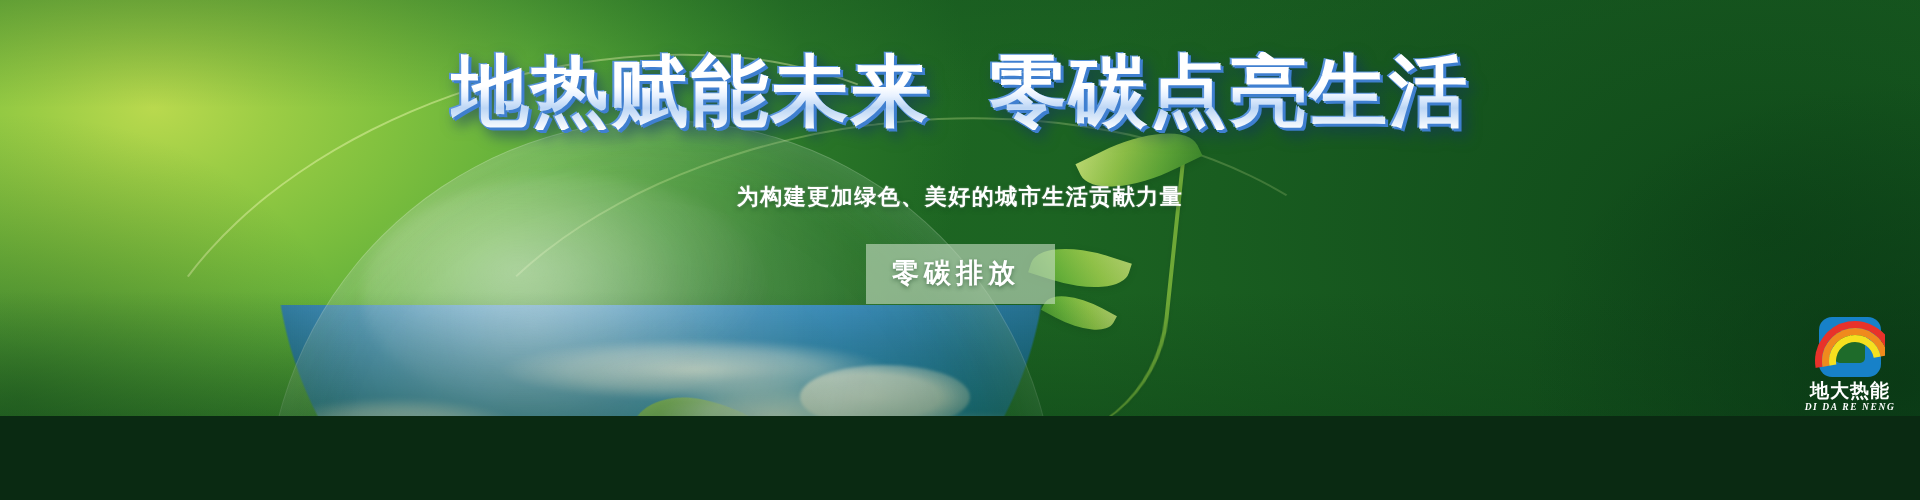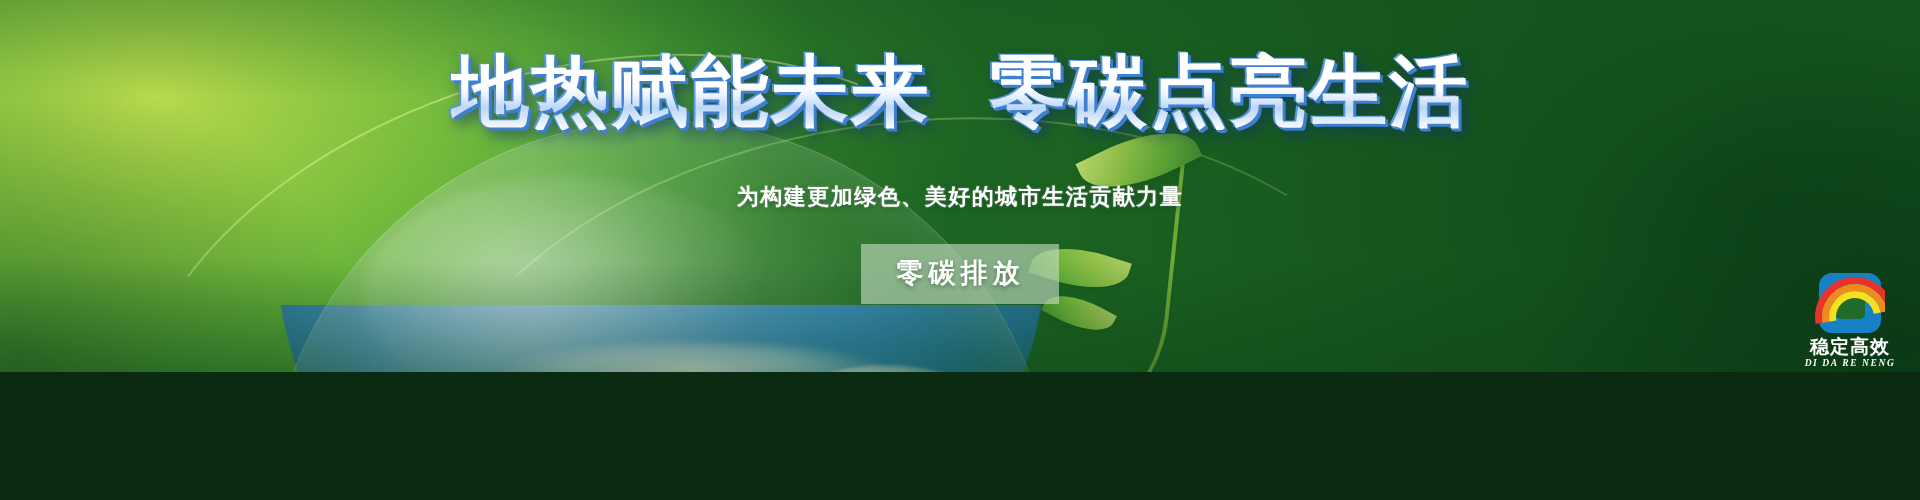--- a/index.html
+++ b/index.html
@@ -3,21 +3,21 @@
 <meta charset="utf-8">
 <style>
   html, body {
     margin: 0;
     padding: 0;
     background: #0a2a12;
   }
   #banner {
     position: relative;
     width: 1920px;
-    height: 372px;
+    height: 416px;
     overflow: hidden;
     font-family: "Liberation Sans", "DejaVu Sans", sans-serif;
     background: #1e6b2a;
   }
 
   
   .bg-base {
     position: absolute;
     inset: 0;
     background:
@@ -214,21 +214,21 @@
     text-shadow: 0 2px 5px rgba(16,60,30,0.55), 0 0 2px rgba(255,255,255,0.5);
     font-family: "DejaVu Sans", "Liberation Sans", sans-serif;
   }
   .tags {
     margin-top: 32px;
     display: flex;
     gap: 22px;
   }
   .tag {
     min-width: 158px;
-    padding: 11px 22px 13px 18px;
+    padding: 11px 22px 13px 9px;
     background: rgba(198,221,196,0.62);
     color: #ffffff;
     font-size: 27px;
     font-weight: 700;
     letter-spacing: 5px;
     text-align: center;
     text-indent: 5px;
     text-shadow: 0 2px 4px rgba(20,60,30,0.45);
     font-family: "DejaVu Sans", "Liberation Sans", sans-serif;
   }
@@ -351,17 +351,17 @@
 
   <div class="logo">
     <div class="logo-mark">
       <div class="logo-sq"></div>
       <div class="logo-arc">
         <i class="r"></i>
         <i class="o"></i>
         <i class="y"></i>
       </div>
     </div>
-    <div class="logo-cn">稳定高效</div>
+    <div class="logo-cn">地大热能</div>
     <div class="logo-en">DI DA RE NENG</div>
   </div>
 
 </div>
 
 </body></html>

